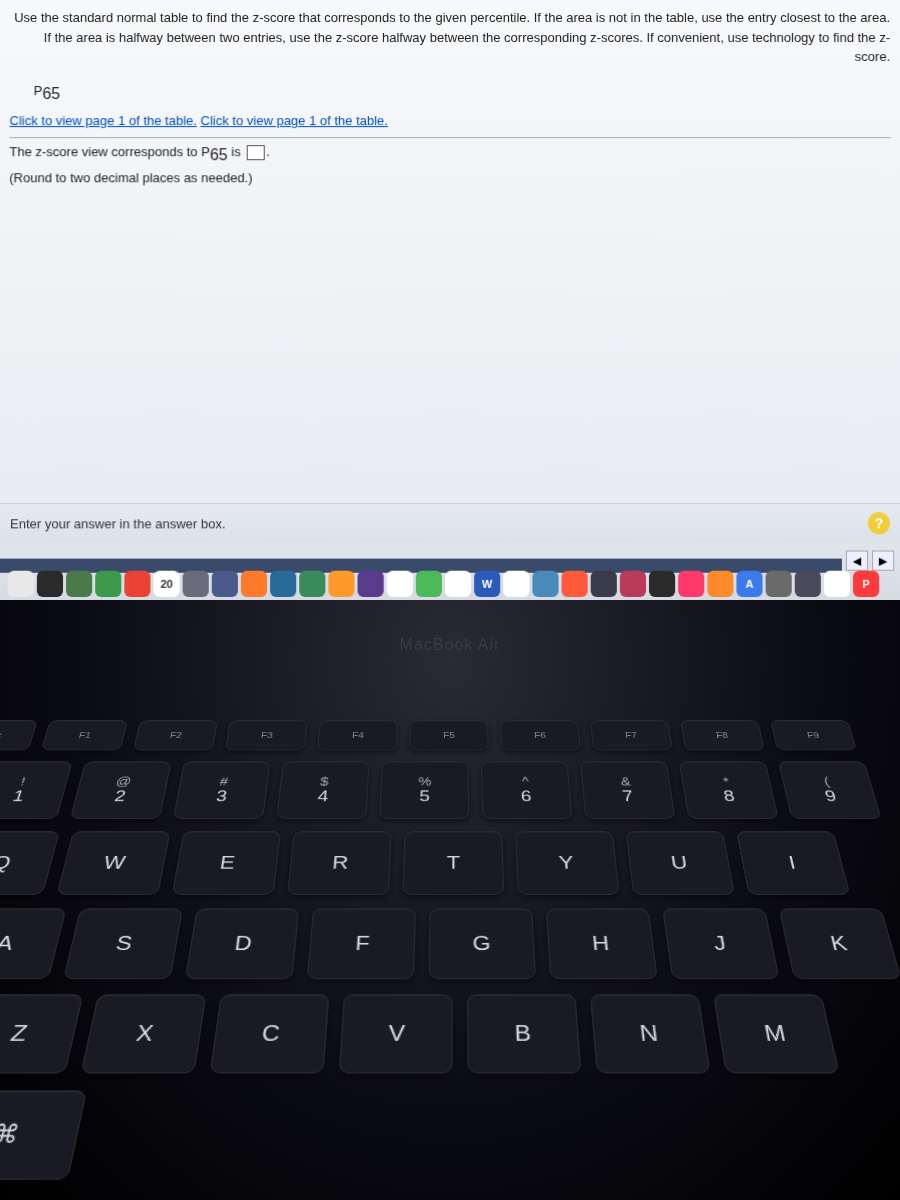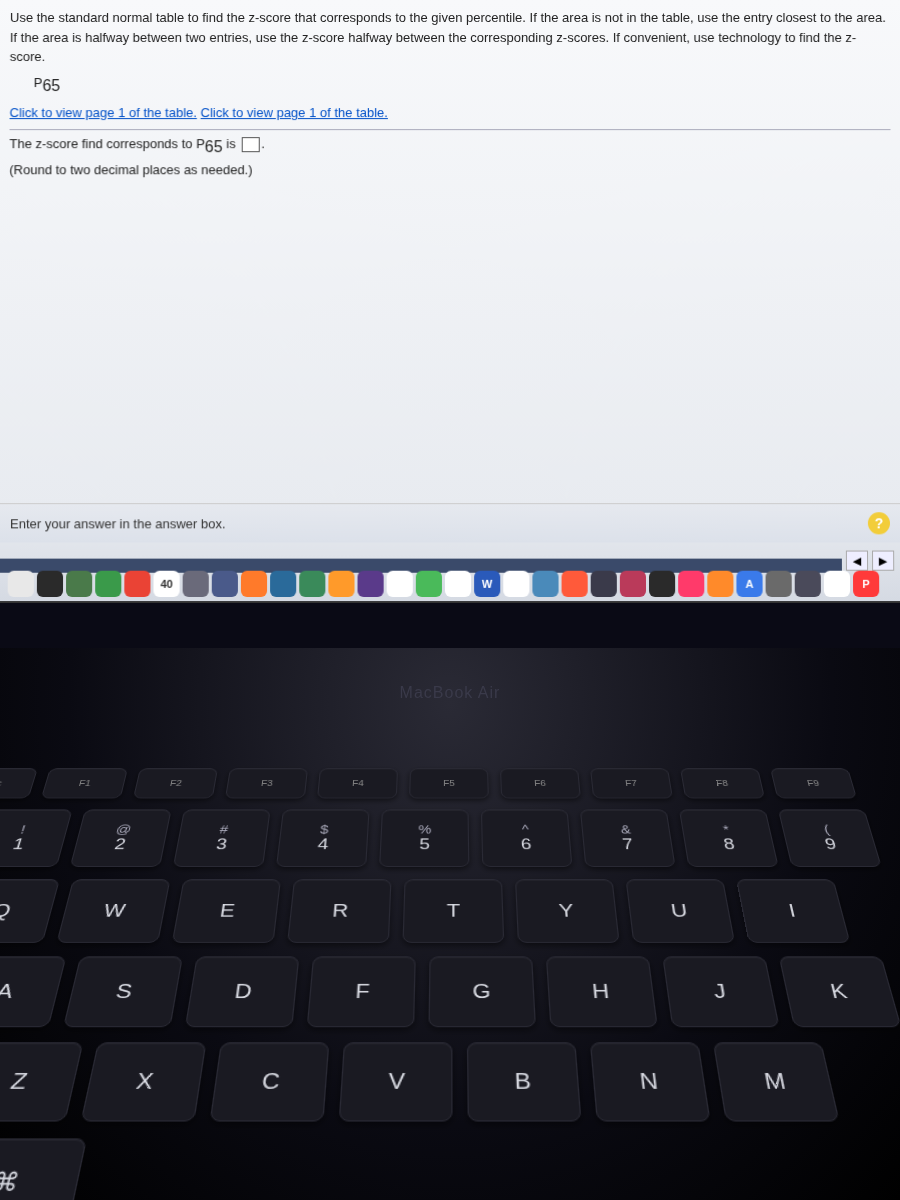--- a/index.html
+++ b/index.html
@@ -19,21 +19,21 @@
     border-bottom: 2px solid #333;
     transform: perspective(2000px) rotateX(1deg);
     transform-origin: top;
   }
   .content-area {
     padding: 8px 10px;
     font-size: 13px;
     color: #222;
     line-height: 1.5;
   }
-  .instructions { margin-bottom: 6px; }
+  .instructions { margin-bottom: 14px; text-align: right; }
   .percentile-label { margin-left: 24px; margin-top: 4px; margin-bottom: 6px; }
   .links { margin-bottom: 6px; }
   .link { color: #0050c8; text-decoration: underline; cursor: pointer; text-align: right; }
   .answer-line { margin-top: 4px; }
   .answer-box {
     display: inline-block;
     width: 18px; height: 15px;
     border: 1px solid #555;
     vertical-align: middle;
     background: #fff;
@@ -102,21 +102,20 @@
     align-items: center;
     justify-content: center;
     font-size: 11px;
     color: #fff;
     font-weight: bold;
   }
   .laptop-body {
     position: absolute;
     top: 600px; left: 0; right: 0; bottom: 0;
     background: radial-gradient(ellipse at 50% 10%, #2a2a35 0%, #0a0a12 60%, #000 100%);
-    margin-top: 48px;
   }
   .brand {
     position: absolute;
     top: 36px; left: 50%;
     transform: translateX(-50%);
     color: #3a3a4a;
     font-size: 16px;
     letter-spacing: 1px;
   }
   .keyboard {
@@ -158,21 +157,21 @@
     <div class="instructions">Use the standard normal table to find the z-score that corresponds to the given percentile. If the area is not in the table, use the entry closest to the area. If the area is halfway between two entries, use the z-score halfway between the corresponding z-scores. If convenient, use technology to find the z-score.</div>
     <div class="percentile-label">
       <span>P</span><sub class="sub">65</sub>
     </div>
     <div class="links">
       <span class="link">Click to view page 1 of the table.</span>
       <span class="link">Click to view page 1 of the table.</span>
     </div>
     <hr class="sep">
     <div class="answer-line">
-      <span>The z-score find corresponds to P</span><sub class="sub">65</sub><span> is </span><span class="answer-box"></span><span>.</span>
+      <span>The z-score view corresponds to P</span><sub class="sub">65</sub><span> is </span><span class="answer-box"></span><span>.</span>
     </div>
     <div class="round-note">(Round to two decimal places as needed.)</div>
   </div>
 
   <div class="footer-bar">
     <span>Enter your answer in the answer box.</span>
     <span class="help-circle">?</span>
   </div>
 
   <div class="course-strip"></div>
@@ -181,21 +180,21 @@
     <div class="nav-btn">◀</div>
     <div class="nav-btn">▶</div>
   </div>
 
   <div class="dock" id="dock">
       <div class="dock-icon" style="background: rgb(232, 232, 232);"></div>
       <div class="dock-icon" style="background: rgb(42, 42, 42);"></div>
       <div class="dock-icon" style="background: rgb(74, 122, 74);"></div>
       <div class="dock-icon" style="background: rgb(58, 154, 74);"></div>
       <div class="dock-icon" style="background: rgb(234, 67, 53);"></div>
-      <div class="dock-icon" style="background: rgb(255, 255, 255); color: rgb(51, 51, 51);">40</div>
+      <div class="dock-icon" style="background: rgb(255, 255, 255); color: rgb(51, 51, 51);">20</div>
       <div class="dock-icon" style="background: rgb(106, 106, 122);"></div>
       <div class="dock-icon" style="background: rgb(74, 90, 138);"></div>
       <div class="dock-icon" style="background: rgb(255, 122, 42);"></div>
       <div class="dock-icon" style="background: rgb(42, 106, 154);"></div>
       <div class="dock-icon" style="background: rgb(58, 138, 90);"></div>
       <div class="dock-icon" style="background: rgb(255, 154, 42);"></div>
       <div class="dock-icon" style="background: rgb(90, 58, 138);"></div>
       <div class="dock-icon" style="background: rgb(255, 255, 255);"></div>
       <div class="dock-icon" style="background: rgb(74, 186, 90);"></div>
       <div class="dock-icon" style="background: rgb(255, 255, 255);"></div>

